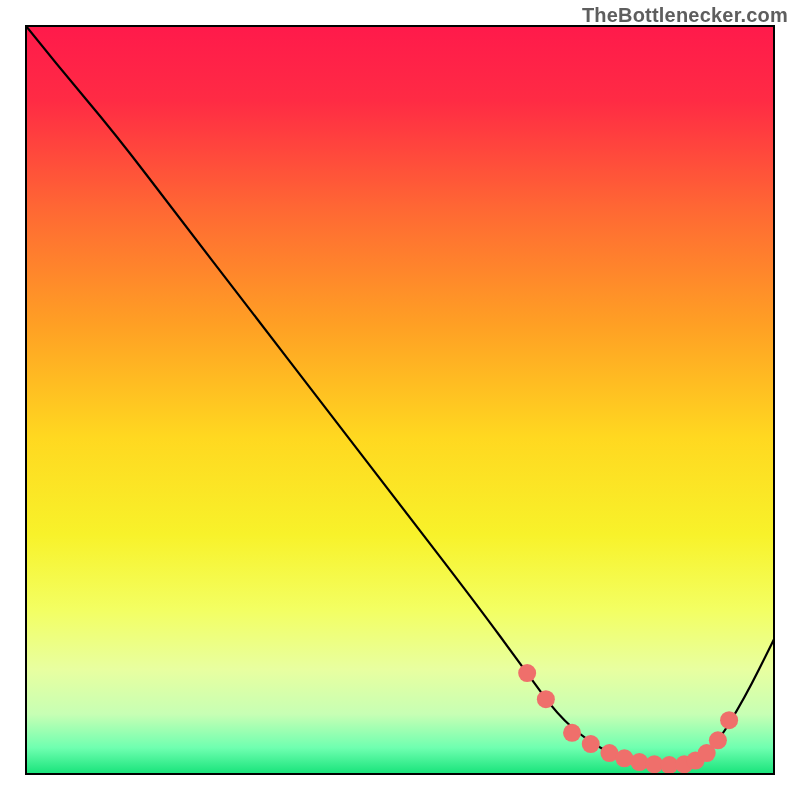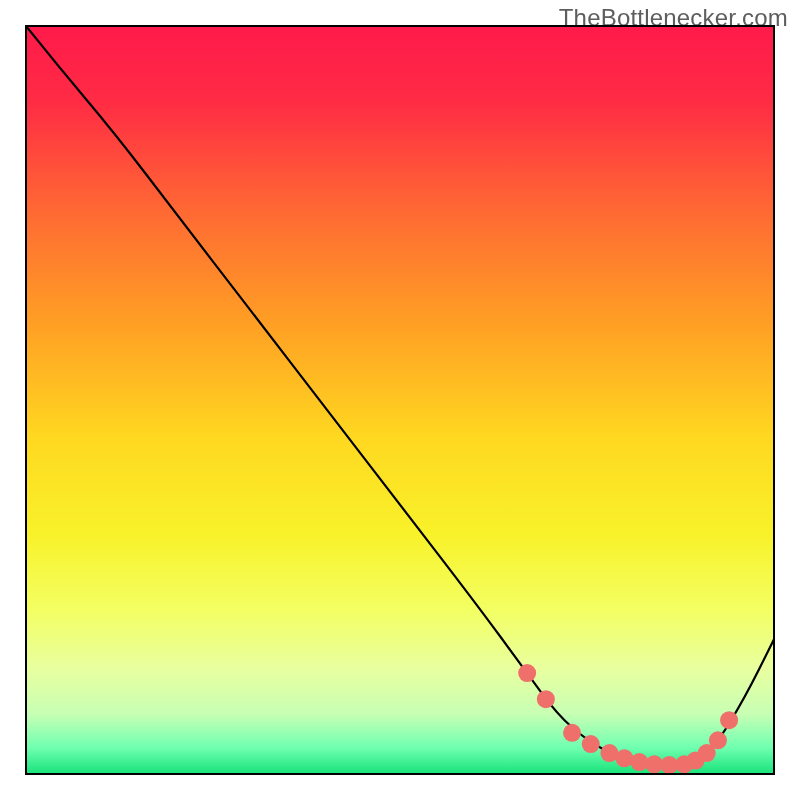--- a/index.html
+++ b/index.html
@@ -13,22 +13,22 @@
   }
   .stage {
     position: relative;
     width: 800px;
     height: 800px;
   }
   .attribution {
     position: absolute;
     top: 4px;
     right: 12px;
-    font-size: 24px;
-    font-weight: normal;
+    font-size: 20px;
+    font-weight: bold;
     color: #5e5e5e;
     letter-spacing: 0.2px;
   }
   svg.chart {
     position: absolute;
     left: 0;
     top: 0;
     width: 800px;
     height: 800px;
   }

